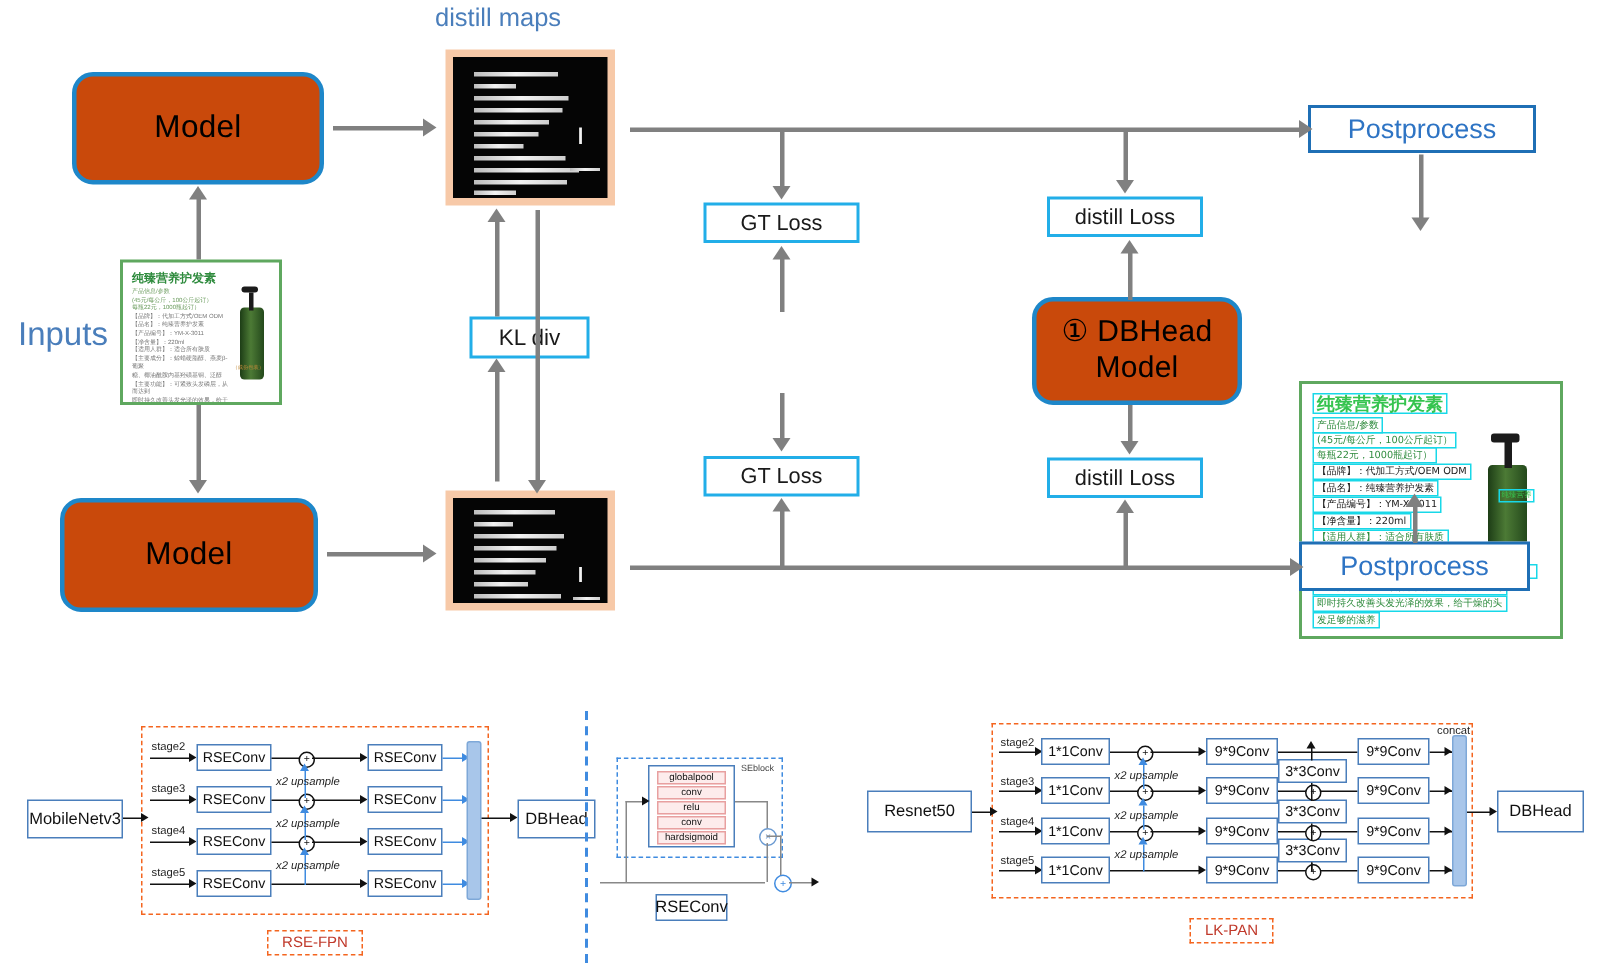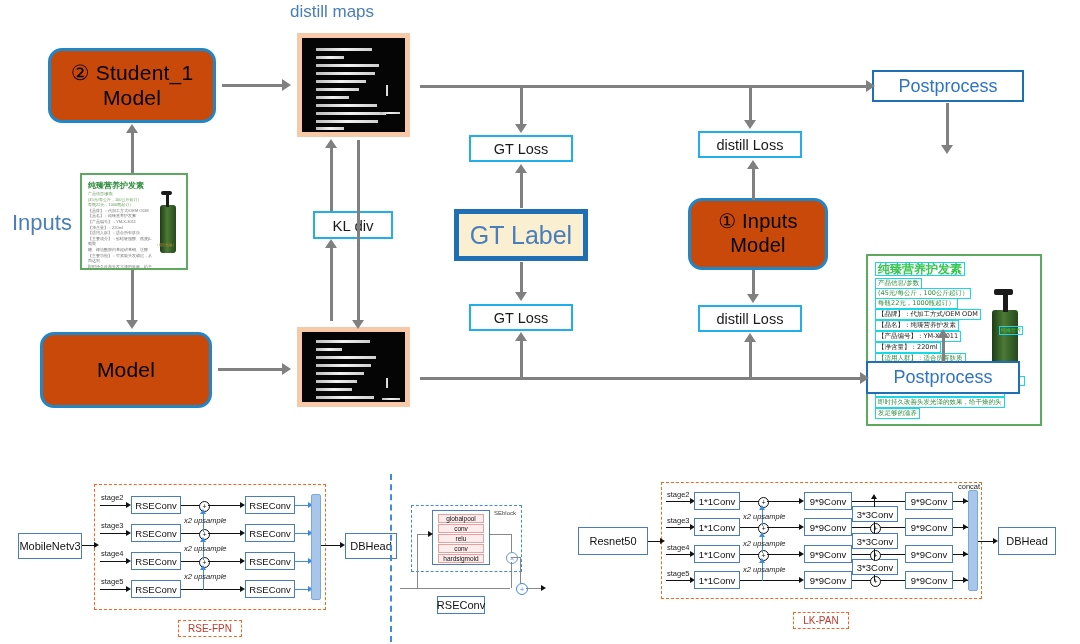--- a/index.html
+++ b/index.html
@@ -162,30 +162,29 @@
 </head>
 <body>
 
 <div id="root">
 
   <div class="abs section-title" style="left:290px;top:2px;">distill maps</div>
 
   <div class="abs inputs-label" style="left:12px;top:210px;text-align:right;">Inputs</div>
 
   <div class="abs model-box" style="left:48px;top:48px;width:168px;height:75px;flex-direction:column;">
-    <span>② Student_1</span>
     <span>Model</span>
   </div>
 
   <div class="abs model-box" style="left:40px;top:332px;width:172px;height:76px;flex-direction:column;">
     <span>Model</span>
   </div>
 
   <div class="abs model-box" style="left:688px;top:198px;width:140px;height:72px;flex-direction:column;font-size:20px;">
-    <span>① Inputs</span>
+    <span>① DBHead</span>
     <span>Model</span>
   </div>
 
   <div class="abs prodcard" style="left:80px;top:173px;width:108px;height:97px;">
     <div class="abs pc-title" style="left:6px;top:5px;font-size:8px;">纯臻营养护发素</div>
     <div class="abs" style="left:6px;top:16px;width:66px;">
       <div class="pc-line" style="font-size:4px;line-height:5.6px;color:#6b9c5e;">产品信息/参数</div>
       <div class="pc-line" style="font-size:4px;line-height:5.6px;color:#6b9c5e;">(45元/每公斤，100公斤起订）</div>
       <div class="pc-line" style="font-size:4px;line-height:5.6px;color:#6b9c5e;">每瓶22元，1000瓶起订）</div>
       <div class="pc-line" style="font-size:4px;line-height:5.6px;">【品牌】：代加工方式/OEM ODM</div>
@@ -265,21 +264,20 @@
   <div class="abs loss-box" style="left:313px;top:211px;width:80px;height:28px;font-size:15px;">KL div</div>
 
   <div class="abs loss-box" style="left:469px;top:135px;width:104px;height:27px;">GT Loss</div>
 
   <div class="abs loss-box" style="left:469px;top:304px;width:104px;height:27px;">GT Loss</div>
 
   <div class="abs loss-box" style="left:698px;top:131px;width:104px;height:27px;">distill Loss</div>
 
   <div class="abs loss-box" style="left:698px;top:305px;width:104px;height:27px;">distill Loss</div>
 
-  <div class="abs gtlabel-box" style="left:454px;top:209px;width:134px;height:52px;">GT Label</div>
 
   <div class="abs post-box" style="left:872px;top:70px;width:152px;height:32px;">Postprocess</div>
 
   <div class="abs post-box" style="left:866px;top:361px;width:154px;height:33px;">Postprocess</div>
 
   <div class="ln vline" style="left:131px;top:132px;height:41px;"></div>
   <div class="arrow-head ah-up" style="left:126px;top:124px;"></div>
 
   <div class="ln vline" style="left:131px;top:270px;height:52px;"></div>
   <div class="arrow-head ah-down" style="left:126px;top:320px;"></div>

